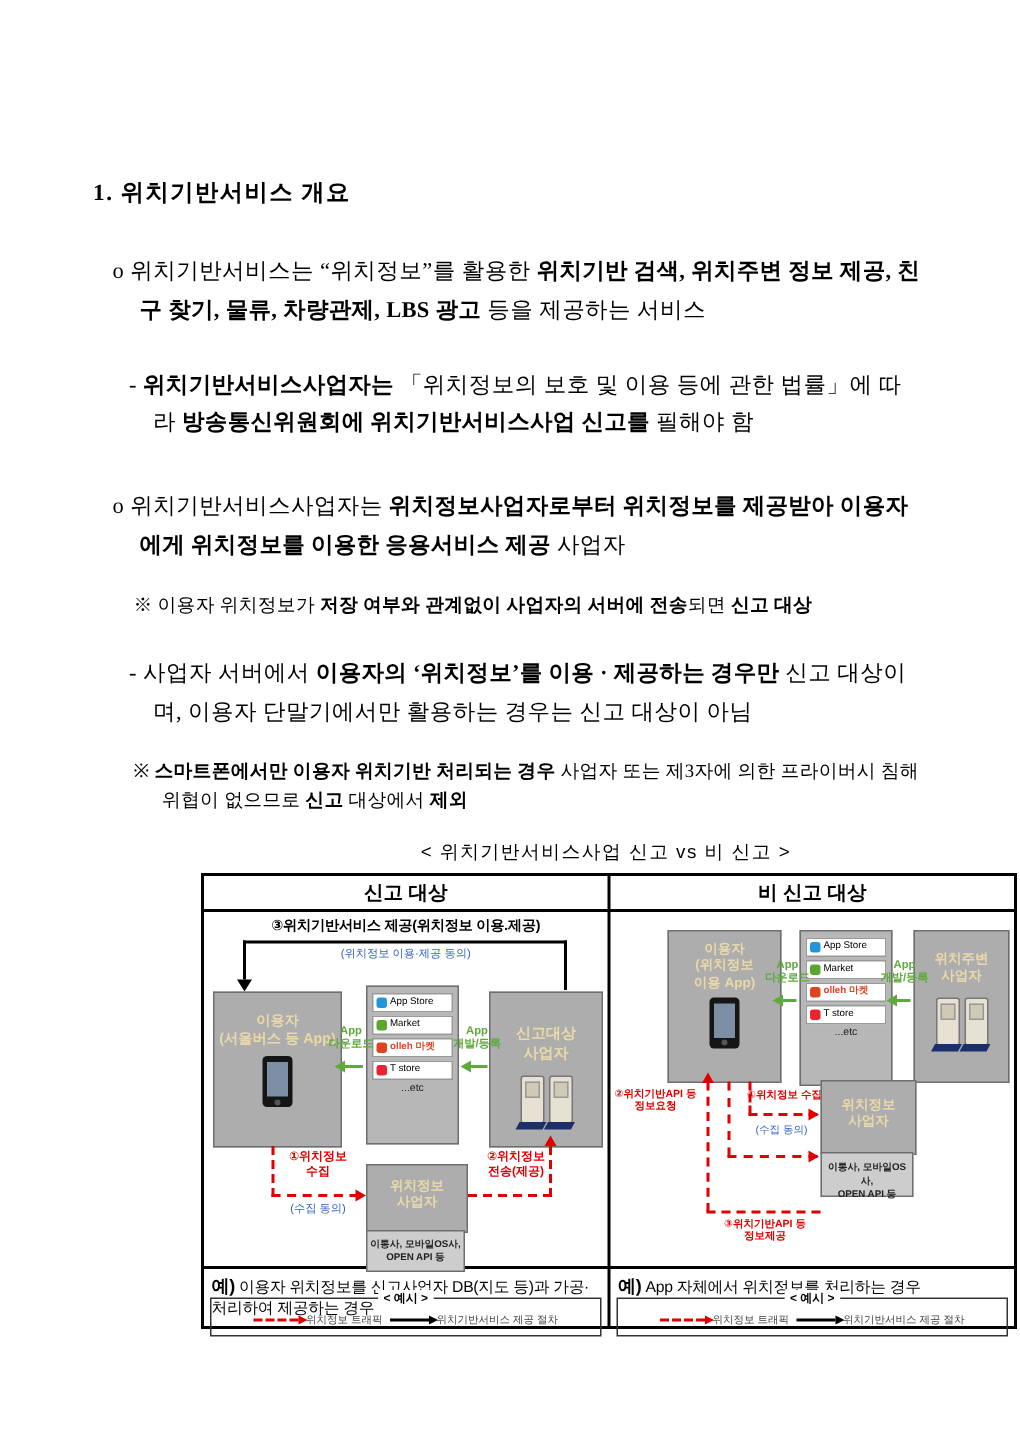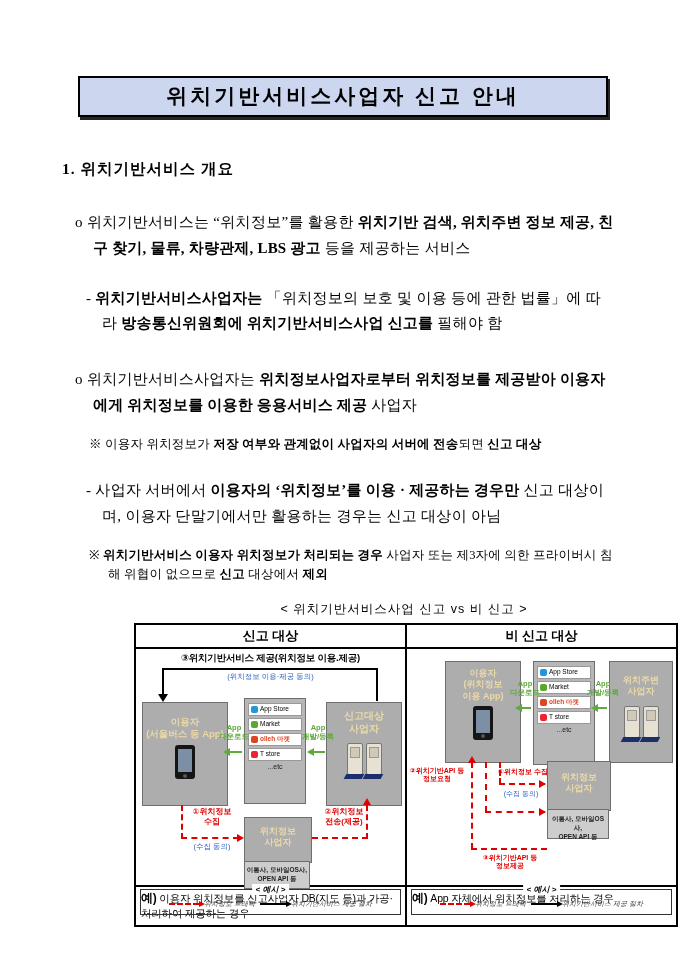--- a/index.html
+++ b/index.html
@@ -67,51 +67,48 @@
   .bi{width:7px;height:7px;border-radius:2px;flex:0 0 auto;}
   .bi.apps{background:#2196d8;}
   .bi.andr{background:#59a72b;}
   .bi.olleh{background:#d42;}
   .bi.tst{background:#e23;}
   .badge .red{color:#d42;font-weight:bold;}
   .etc{font-size:7px;text-align:center;margin-top:2px;color:#222;}
 
   .toplbl{position:absolute;left:0;right:0;top:3px;text-align:center;font-weight:bold;font-size:9.5px;letter-spacing:-0.2px;}
 
-  .legend{position:absolute;left:4px;right:4px;top:240px;height:24px;border:1px solid #333;font-style:italic;}
+  .legend{position:absolute;left:4px;right:4px;top:257px;height:24px;border:1px solid #333;}
   .leg-title{position:absolute;top:-6px;left:50%;transform:translateX(-50%);background:#fff;padding:0 4px;font-size:8px;font-weight:bold;white-space:nowrap;}
   .leg-row{display:flex;align-items:center;justify-content:center;gap:5px;height:100%;padding-top:4px;box-sizing:border-box;}
   .leg-red-line{width:30px;height:0;border-top:2px dashed #e00000;position:relative;}
   .leg-red-line::after{content:"";position:absolute;right:-6px;top:-4px;border-top:3px solid transparent;border-bottom:3px solid transparent;border-left:6px solid #e00000;}
   .leg-k-line{width:26px;height:0;border-top:2px solid #000;position:relative;}
   .leg-k-line::after{content:"";position:absolute;right:-6px;top:-4px;border-top:3px solid transparent;border-bottom:3px solid transparent;border-left:6px solid #000;}
   .leg-txt{font-size:7px;color:#444;white-space:nowrap;}
 </style>
 </head>
 <body>
 
 <div class="page">
 
-  <div class="title-box">
-    <span class="t">위치기반서비스사업자 신고 안내</span>
-  </div>
 
   <div class="h1">1. 위치기반서비스 개요</div>
 
   <div class="para p-o"><span>o</span> <span>위치기반서비스는 “위치정보”를 활용한 </span><b>위치기반 검색, 위치주변 정보 제공, 친구 찾기, 물류, 차량관제, LBS 광고</b><span> 등을 제공하는 서비스</span></div>
 
   <div class="para p-d"><span>-</span> <b>위치기반서비스사업자는</b><span> 「위치정보의 보호 및 이용 등에 관한 법률」에 따라 </span><b>방송통신위원회에 위치기반서비스사업 신고를</b><span> 필해야 함</span></div>
 
   <div class="para p-o"><span>o</span> <span>위치기반서비스사업자는 </span><b>위치정보사업자로부터 위치정보를 제공받아 이용자에게 위치정보를 이용한 응용서비스 제공</b><span> 사업자</span></div>
 
   <div class="para note"><span>※</span> <span>이용자 위치정보가 </span><b>저장 여부와 관계없이 사업자의 서버에 전송</b><span>되면 </span><b>신고 대상</b></div>
 
   <div class="para p-d"><span>-</span> <span>사업자 서버에서 </span><b>이용자의 ‘위치정보’를 이용 · 제공하는 경우만</b><span> 신고 대상이며, 이용자 단말기에서만 활용하는 경우는 신고 대상이 아님</span></div>
 
-  <div class="para note"><span>※</span> <b>위치기반서비스 이용자 위치정보가 처리되는 경우</b><span> 사업자 또는 제3자에 의한 프라이버시 침해 위협이 없으므로 </span><b>신고</b><span> 대상에서 </span><b>제외</b></div>
+  <div class="para note"><span>※</span> <b>스마트폰에서만 이용자 위치기반 처리되는 경우</b><span> 사업자 또는 제3자에 의한 프라이버시 침해 위협이 없으므로 </span><b>신고</b><span> 대상에서 </span><b>제외</b></div>
 
   <div class="caption">&lt; 위치기반서비스사업 신고 vs 비 신고 &gt;</div>
 
   <div class="cmp">
     <div class="cmp-hdr">
       <div class="hc">신고 대상</div>
       <div class="hc">비 신고 대상</div>
     </div>
 
     <div class="cmp-body">
@@ -144,21 +141,21 @@
               <span class="red">olleh 마켓</span>
             </div>
           <div class="badge">
               <span class="bi tst"></span>
               <span>T store</span>
             </div>
           <div class="etc">...etc</div>
         </div>
 
         <div class="gbox" style="left:190px;top:53px;width:74px;height:102px;">
-          <div class="gbl" style="padding-top:6px;">신고대상
+          <div class="gbl" style="padding-top:21px;">신고대상
 사업자</div>
           <div class="servers">
               <div class="tower"></div>
               <div class="tower"></div>
             </div>
         </div>
 
         <div class="hline grn" style="left:93px;top:102px;width:13px;"></div>
         <div class="tri left" style="left:87px;top:99px;"></div>
         <div class="grnlbl" style="left:80px;top:74px;width:36px;">App

